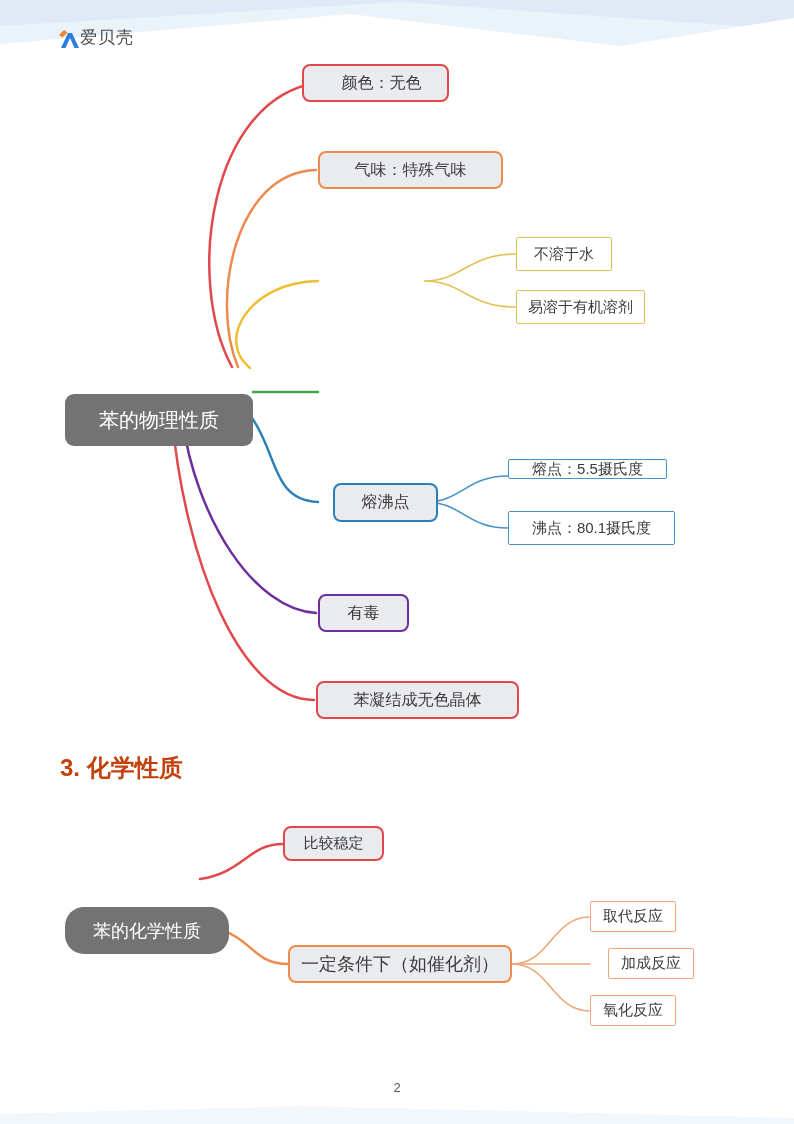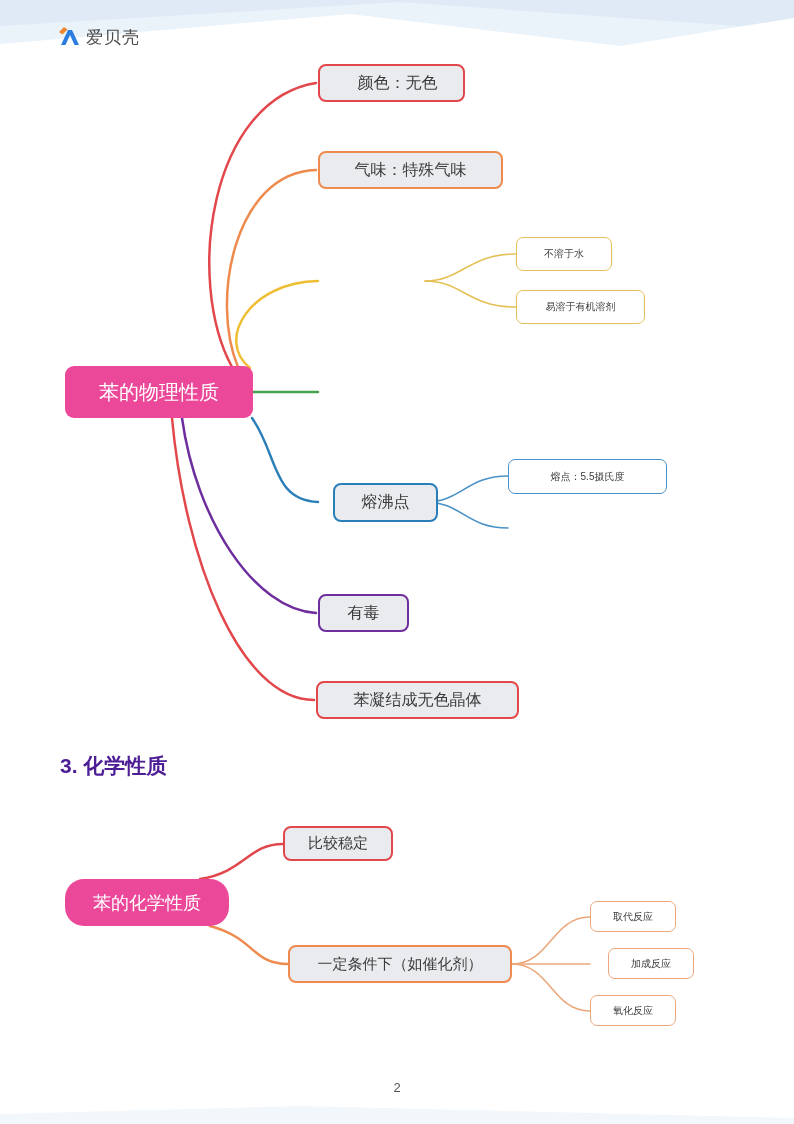--- a/index.html
+++ b/index.html
@@ -4,45 +4,46 @@
 <style>
   html,body { margin:0; padding:0; background:#ffffff; }
   .page {
     position:relative; width:794px; height:1124px; margin:0 auto;
     background:#ffffff; overflow:hidden;
     font-family:"Liberation Sans", sans-serif;
     color:#3b3b3b;
   }
   svg.layer { position:absolute; left:0; top:0; pointer-events:none; }
 
-  .logo { position:absolute; left:57px; top:26px; display:flex; align-items:flex-start; gap:6px; }
+  .logo { position:absolute; left:57px; top:26px; display:flex; align-items:flex-end; }
   .logo-text { font-size:17px; color:#4a4a4a; letter-spacing:1px; }
 
   .node {
     position:absolute; box-sizing:border-box;
     display:flex; align-items:center; justify-content:center;
     border-style:solid; border-width:0; white-space:nowrap;
     color:#3b3b3b;
   }
   .root {
-    background:#ec4899; color:#ffffff; border-radius:9px;
+    background:#737373; color:#ffffff; border-radius:9px;
     font-size:20px;
+    margin-top:28px;
   }
   .lvl2 {
     background:#e9ebee; border-width:2.5px; border-radius:8px;
     font-size:16px;
   }
   .lvl3 {
-    background:#ffffff; border-width:1.6px; border-radius:7px;
-    font-size:10px;
+    background:#ffffff; border-width:1.6px; border-radius:2px;
+    font-size:15px;
   }
 
   .section-heading {
     position:absolute; left:60px; top:752px; margin:0;
-    font-size:21px; font-weight:bold; color:#4c1d95;
+    font-size:24px; font-weight:bold; color:#c2410c;
   }
   .pagenum {
     position:absolute; left:0; right:0; top:1080px;
     text-align:center; font-size:13px; color:#555555;
   }
 </style>
 </head>
 <body>
 
 <div class="page">
@@ -78,46 +79,47 @@
 
     <path d="M200,879 C245,872 248,844 283,844" stroke="#e2474b" stroke-width="2.5"></path>
     <path d="M210,926 C255,938 252,964 288,964" stroke="#ee8a4d" stroke-width="2.5"></path>
     <path d="M512,964 C550,964 552,917 590,917" stroke="#eca87c" stroke-width="1.6"></path>
     <path d="M512,964 C545,964 558,964 590,964" stroke="#eca87c" stroke-width="1.6"></path>
     <path d="M512,964 C550,964 552,1011 590,1011" stroke="#eca87c" stroke-width="1.6"></path>
   </svg>
 
   <div class="node root" style="left:65px;top:366px;width:188px;height:52px;">苯的物理性质</div>
 
-  <div class="node lvl2" style="left:318px;top:64px;width:147px;height:38px;border-color:#e2474b;padding-left:12px;">颜色：无色</div>
+  <div class="node lvl2" style="left:302px;top:64px;width:147px;height:38px;border-color:#e2474b;padding-left:12px;">颜色：无色</div>
 
   <div class="node lvl2" style="left:318px;top:151px;width:185px;height:38px;border-color:#ee8a4d;">气味：特殊气味</div>
 
 
   <div class="node lvl3" style="left:516px;top:237px;width:96px;height:34px;border-color:#e4c156;">不溶于水</div>
 
   <div class="node lvl3" style="left:516px;top:290px;width:129px;height:34px;border-color:#e4c156;">易溶于有机溶剂</div>
 
 
   <div class="node lvl2" style="left:320px;top:483px;width:105px;height:39px;border-color:#2b7fb8;margin-left:13px;">熔沸点</div>
 
-  <div class="node lvl3" style="left:508px;top:459px;width:159px;height:35px;border-color:#4a92c6;">熔点：5.5摄氏度</div>
+  <div class="node lvl3" style="left:508px;top:459px;width:159px;height:20px;border-color:#4a92c6;">熔点：5.5摄氏度</div>
 
+  <div class="node lvl3" style="left:508px;top:511px;width:167px;height:34px;border-color:#4a92c6;">沸点：80.1摄氏度</div>
 
   <div class="node lvl2" style="left:318px;top:594px;width:91px;height:38px;border-color:#6e2e9e;">有毒</div>
 
   <div class="node lvl2" style="left:316px;top:681px;width:203px;height:38px;border-color:#e2474b;">苯凝结成无色晶体</div>
 
   <h2 class="section-heading">3. 化学性质</h2>
 
   <div class="node root" style="left:65px;top:879px;width:164px;height:47px;font-size:18px;border-radius:19px;">苯的化学性质</div>
 
-  <div class="node lvl2" style="left:283px;top:826px;width:110px;height:35px;border-color:#e2474b;font-size:15px;">比较稳定</div>
+  <div class="node lvl2" style="left:283px;top:826px;width:101px;height:35px;border-color:#e2474b;font-size:15px;">比较稳定</div>
 
-  <div class="node lvl2" style="left:288px;top:945px;width:224px;height:38px;border-color:#ee8a4d;font-size:15px;">一定条件下（如催化剂）</div>
+  <div class="node lvl2" style="left:288px;top:945px;width:224px;height:38px;border-color:#ee8a4d;font-size:18px;">一定条件下（如催化剂）</div>
 
   <div class="node lvl3" style="left:590px;top:901px;width:86px;height:31px;border-color:#eca87c;">取代反应</div>
 
   <div class="node lvl3" style="left:590px;top:948px;width:86px;height:31px;border-color:#eca87c;margin-left:18px;">加成反应</div>
 
   <div class="node lvl3" style="left:590px;top:995px;width:86px;height:31px;border-color:#eca87c;">氧化反应</div>
 
   <div class="pagenum">2</div>
 
   <svg class="layer" style="top:1104px;" width="794" height="20" viewBox="0 0 794 20">

